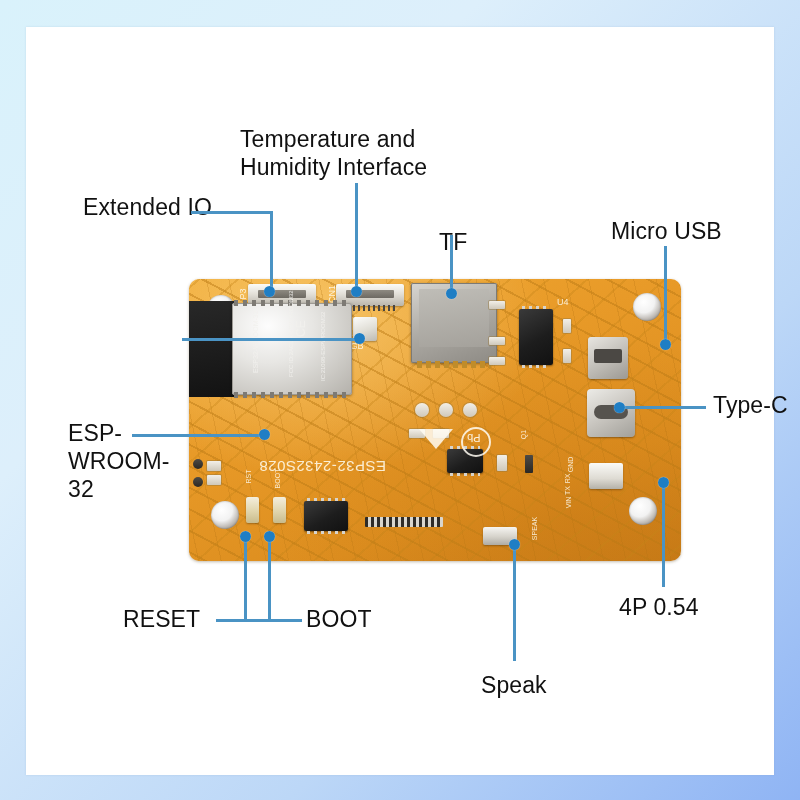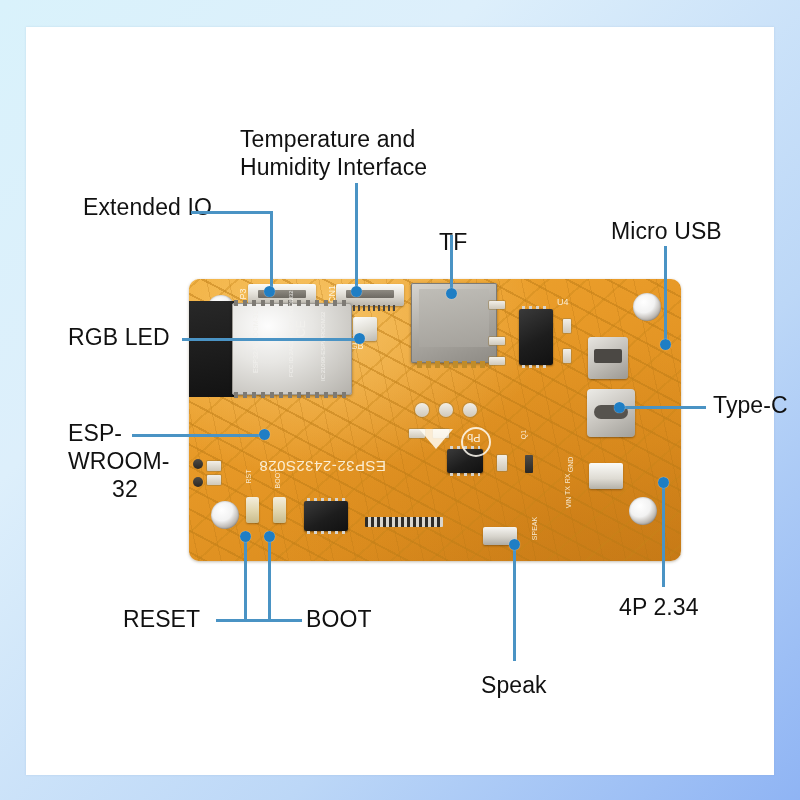--- a/index.html
+++ b/index.html
@@ -378,46 +378,45 @@
     <div class="dot" style="left:325px; top:259px;"></div>
 
     <div class="lbl" style="left:413px; top:179px;margin-top:22px;">TF</div>
     <div class="ln lnv" style="left:424px; top:208px; height:58px;"></div>
     <div class="dot" style="left:420px; top:261px;"></div>
 
     <div class="lbl" style="left:585px; top:190px;text-align:center;">Micro USB</div>
     <div class="ln lnv" style="left:638px; top:219px; height:98px;"></div>
     <div class="dot" style="left:634px; top:312px;"></div>
 
-    <div class="lbl" style="left:42px; top:296px;">RGB LED</div>
     <div class="ln lnh" style="left:156px; top:311px; width:178px;"></div>
     <div class="dot" style="left:328px; top:306px;"></div>
 
     <div class="lbl" style="left:687px; top:364px;">Type-C</div>
     <div class="ln lnh" style="left:592px; top:379px; width:88px;"></div>
     <div class="dot" style="left:588px; top:375px;"></div>
 
     <div class="lbl" style="left:42px; top:392px;">ESP-</div>
     <div class="lbl" style="left:42px; top:420px;">WROOM-</div>
-    <div class="lbl" style="left:42px; top:448px;margin-left:44px;">32</div>
+    <div class="lbl" style="left:42px; top:448px;">32</div>
     <div class="ln lnh" style="left:106px; top:407px; width:133px;"></div>
     <div class="dot" style="left:233px; top:402px;"></div>
 
     <div class="lbl" style="left:97px; top:578px;">RESET</div>
     <div class="ln lnh" style="left:190px; top:592px; width:53px;"></div>
     <div class="ln lnv" style="left:218px; top:510px; height:84px;"></div>
     <div class="dot" style="left:214px; top:504px;"></div>
 
     <div class="lbl" style="left:280px; top:578px;">BOOT</div>
     <div class="ln lnh" style="left:242px; top:592px; width:34px;"></div>
     <div class="ln lnv" style="left:242px; top:510px; height:84px;"></div>
     <div class="dot" style="left:238px; top:504px;"></div>
 
     <div class="lbl" style="left:455px; top:644px;">Speak</div>
     <div class="ln lnv" style="left:487px; top:518px; height:116px;"></div>
     <div class="dot" style="left:483px; top:512px;"></div>
 
-    <div class="lbl" style="left:593px; top:566px;">4P 2.34</div>
+    <div class="lbl" style="left:593px; top:566px;">4P 0.54</div>
     <div class="ln lnv" style="left:636px; top:456px; height:104px;"></div>
     <div class="dot" style="left:632px; top:450px;"></div>
 
   </div>
 </div>
 
 </body></html>

